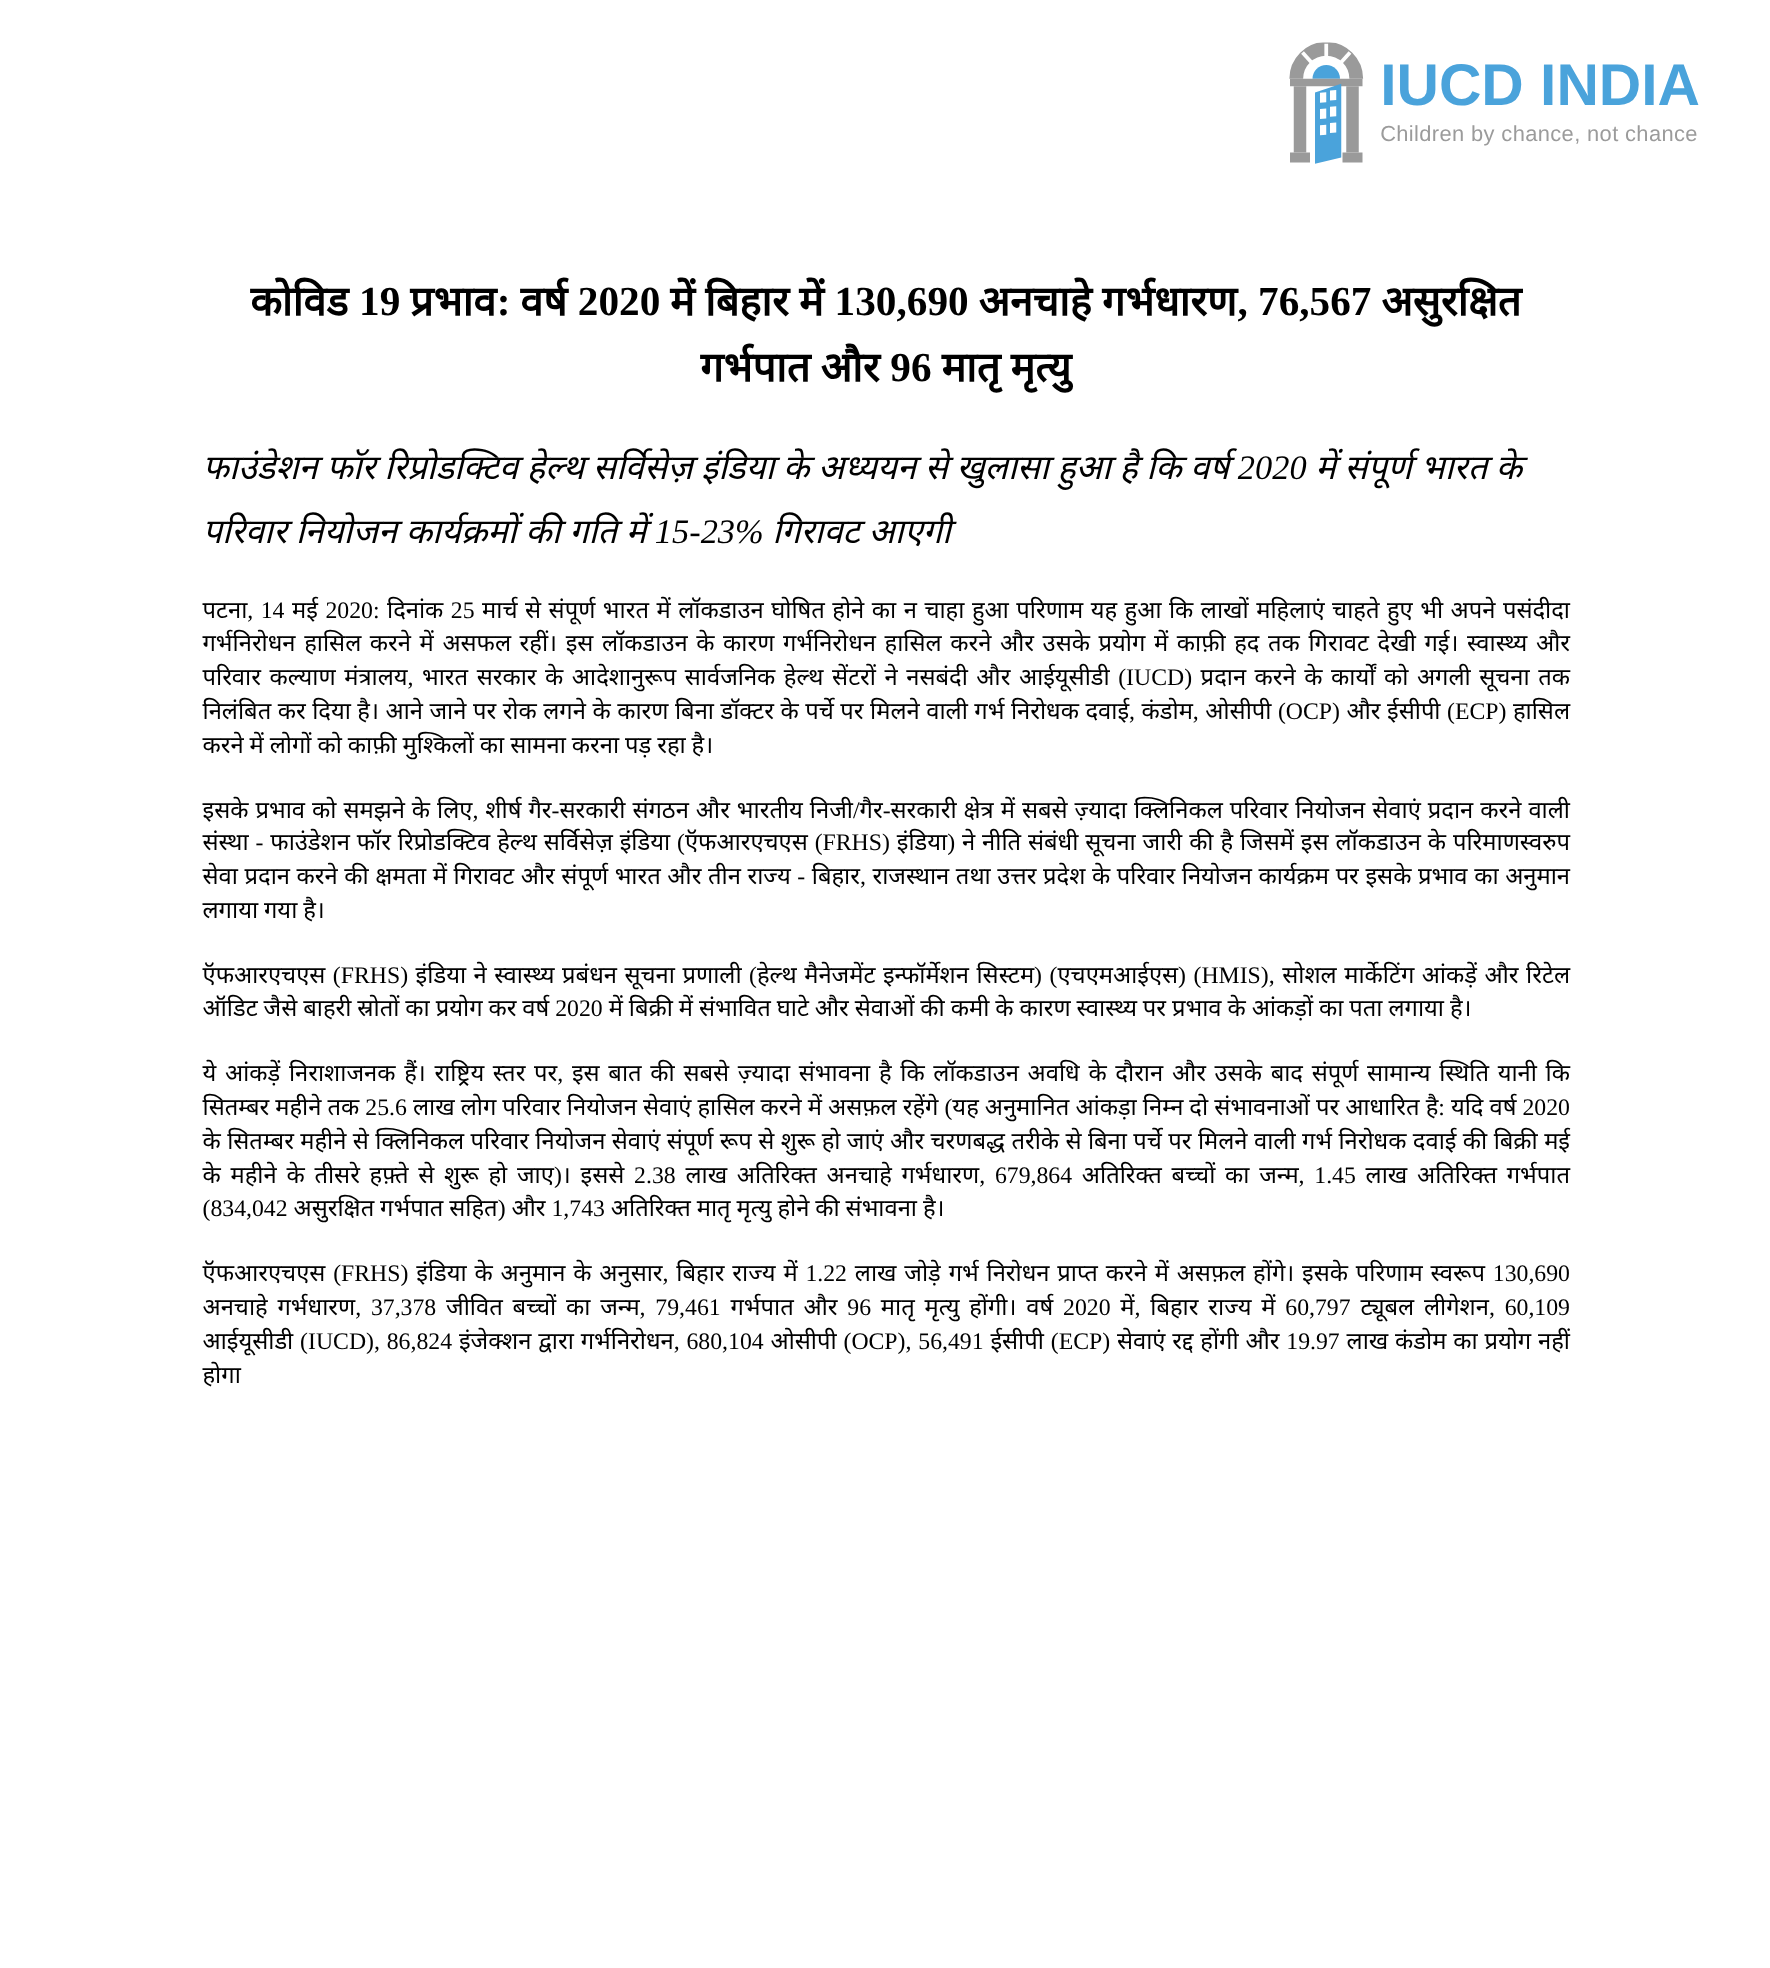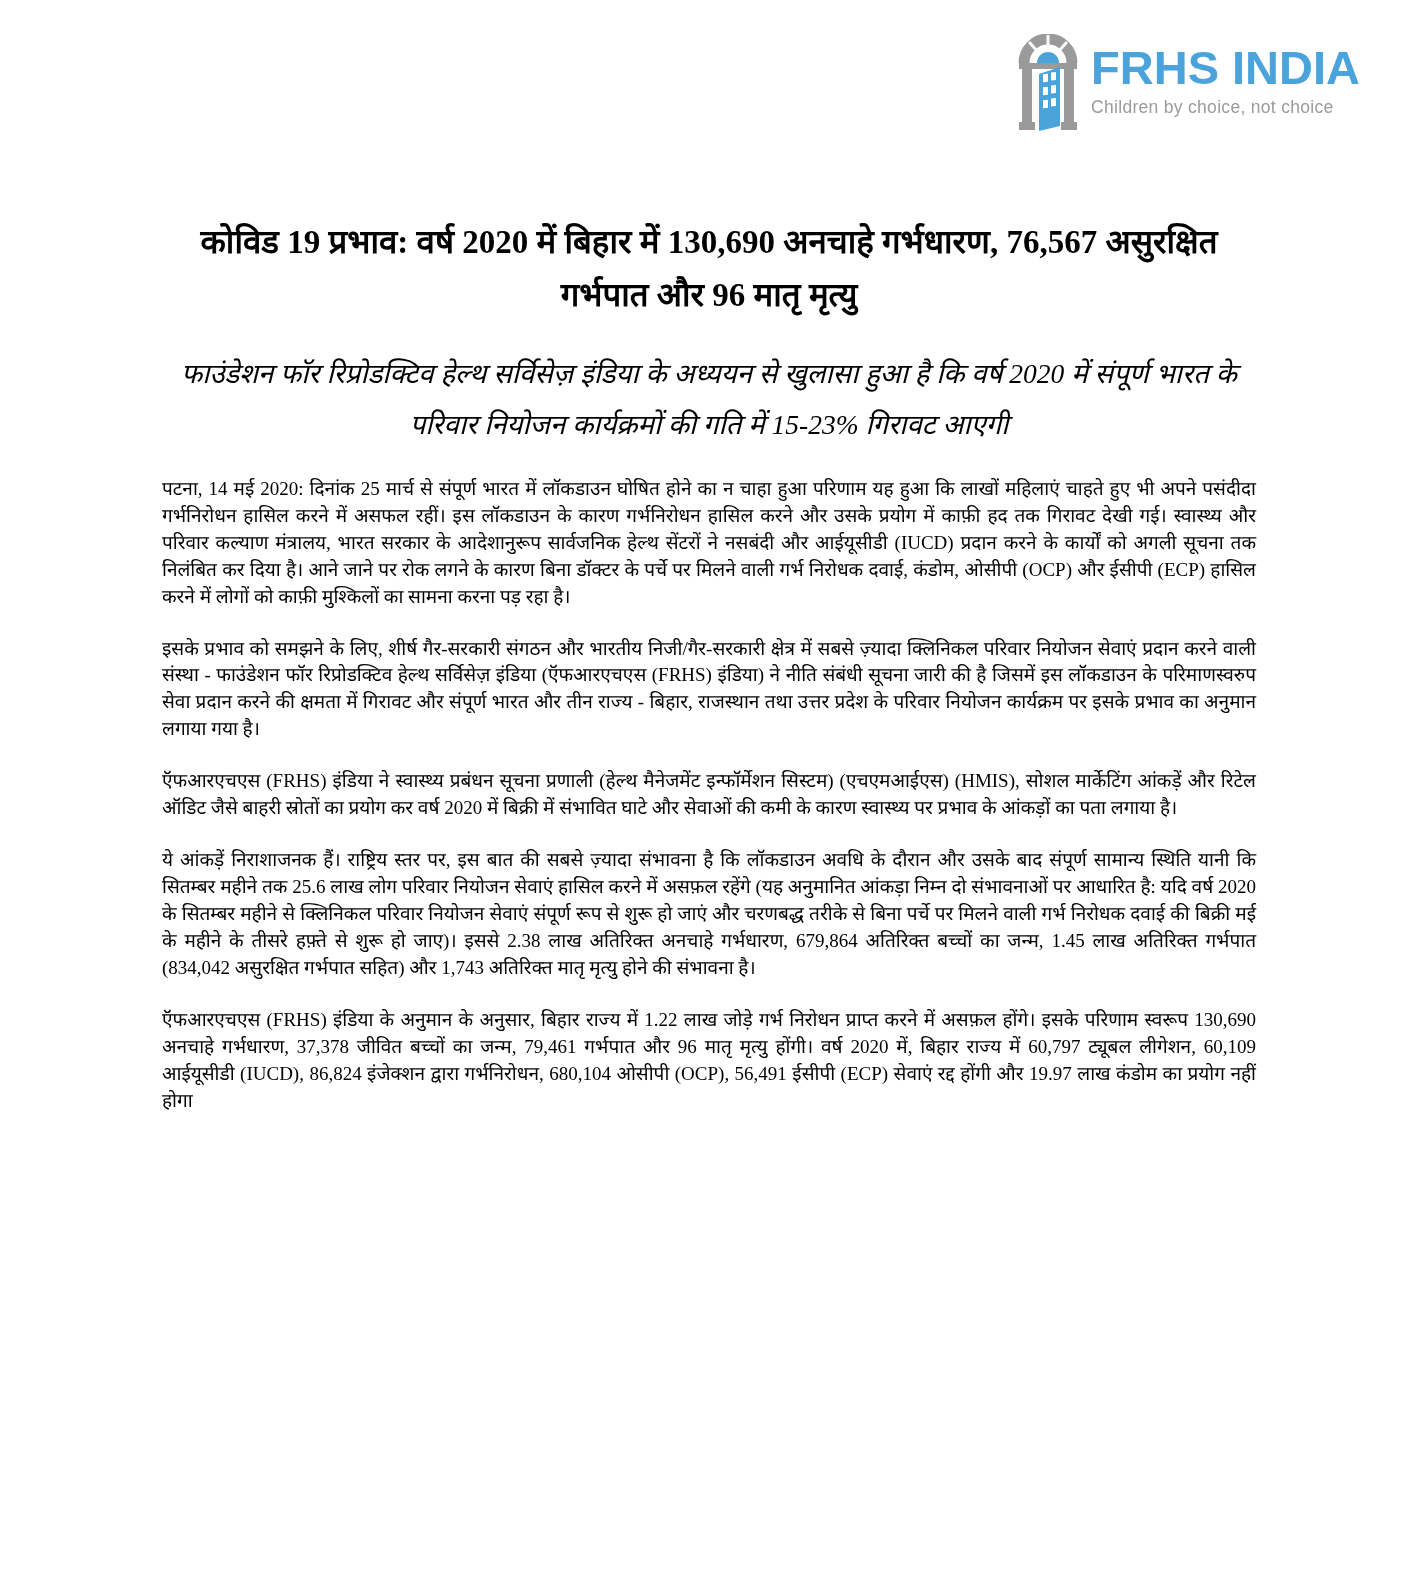--- a/index.html
+++ b/index.html
@@ -55,21 +55,21 @@
     font-size:33px;
     font-weight:bold;
     text-align:center;
     line-height:1.62;
   }
   .doc-subtitle{
     margin-top:26px;
     font-size:27.5px;
     font-style:italic;
     line-height:1.85;
-    text-align:center;
+    text-align:left;
   }
   .body-para{
     margin-top:25px;
     font-size:19px;
     line-height:1.42;
     text-align:justify;
   }
   .body-para .b{font-weight:normal;}
 </style>
 </head>
@@ -99,22 +99,22 @@
       <g fill="#ffffff">
         <rect x="26" y="43" width="5" height="8" transform="skewY(-6)"></rect>
         <rect x="34" y="42" width="5" height="8" transform="skewY(-6)"></rect>
         <rect x="26" y="56" width="5" height="8" transform="skewY(-6)"></rect>
         <rect x="34" y="55" width="5" height="8" transform="skewY(-6)"></rect>
         <rect x="26" y="69" width="5" height="8" transform="skewY(-6)"></rect>
         <rect x="34" y="68" width="5" height="8" transform="skewY(-6)"></rect>
       </g>
     </svg>
     <div class="logo-text">
-      <div class="logo-name">FRHS INDIA</div>
-      <div class="logo-tagline">Children by choice, not choice</div>
+      <div class="logo-name">IUCD INDIA</div>
+      <div class="logo-tagline">Children by chance, not chance</div>
     </div>
   </header>
 
   <main class="content">
     <h1 class="doc-title">कोविड 19 प्रभाव:  वर्ष 2020 में बिहार में 130,690 अनचाहे गर्भधारण, 76,567 असुरक्षित गर्भपात और 96 मातृ मृत्यु</h1>
     <p class="doc-subtitle">फाउंडेशन फॉर रिप्रोडक्टिव हेल्थ सर्विसेज़ इंडिया के अध्ययन से खुलासा हुआ है कि वर्ष 2020 में  संपूर्ण भारत के परिवार नियोजन कार्यक्रमों की गति में 15-23% गिरावट आएगी</p>
     <div id="paragraph-list">
         <p class="body-para"><span>पटना, 14 मई 2020: दिनांक 25 मार्च से संपूर्ण भारत में लॉकडाउन घोषित होने का न चाहा हुआ परिणाम यह हुआ कि लाखों महिलाएं चाहते हुए भी अपने पसंदीदा गर्भनिरोधन हासिल करने में असफल रहीं। इस लॉकडाउन के कारण गर्भनिरोधन हासिल करने और उसके प्रयोग में काफ़ी हद तक गिरावट देखी गई।  स्वास्थ्य और परिवार कल्याण मंत्रालय, भारत सरकार के आदेशानुरूप सार्वजनिक हेल्थ सेंटरों ने नसबंदी और आईयूसीडी (IUCD) प्रदान करने के कार्यों को अगली सूचना तक निलंबित कर दिया है। आने जाने पर रोक लगने के कारण बिना डॉक्टर के पर्चे पर मिलने वाली गर्भ निरोधक दवाई, कंडोम, ओसीपी (OCP) और ईसीपी (ECP) हासिल करने में लोगों को काफ़ी मुश्किलों का सामना करना पड़ रहा है।</span></p>
         <p class="body-para"><span> इसके प्रभाव को समझने के लिए, शीर्ष गैर-सरकारी संगठन और भारतीय निजी/गैर-सरकारी क्षेत्र में सबसे ज़्यादा क्लिनिकल परिवार नियोजन सेवाएं प्रदान करने वाली संस्था - फाउंडेशन फॉर रिप्रोडक्टिव हेल्थ सर्विसेज़ इंडिया (ऍफआरएचएस (FRHS) इंडिया) ने  नीति संबंधी सूचना जारी की है जिसमें इस लॉकडाउन के परिमाणस्वरुप सेवा प्रदान करने की क्षमता में गिरावट और संपूर्ण भारत और तीन राज्य - बिहार, राजस्थान तथा उत्तर प्रदेश के परिवार नियोजन कार्यक्रम पर इसके प्रभाव का अनुमान लगाया गया है।</span></p>
         <p class="body-para"><span>ऍफआरएचएस (FRHS) इंडिया ने स्वास्थ्य प्रबंधन सूचना प्रणाली (हेल्थ मैनेजमेंट इन्फॉर्मेशन सिस्टम) (एचएमआईएस) (HMIS), सोशल मार्केटिंग आंकड़ें और रिटेल ऑडिट जैसे बाहरी स्रोतों का प्रयोग कर वर्ष 2020 में बिक्री में संभावित घाटे और सेवाओं की कमी के कारण स्वास्थ्य पर प्रभाव के आंकड़ों का पता लगाया है।</span></p>

